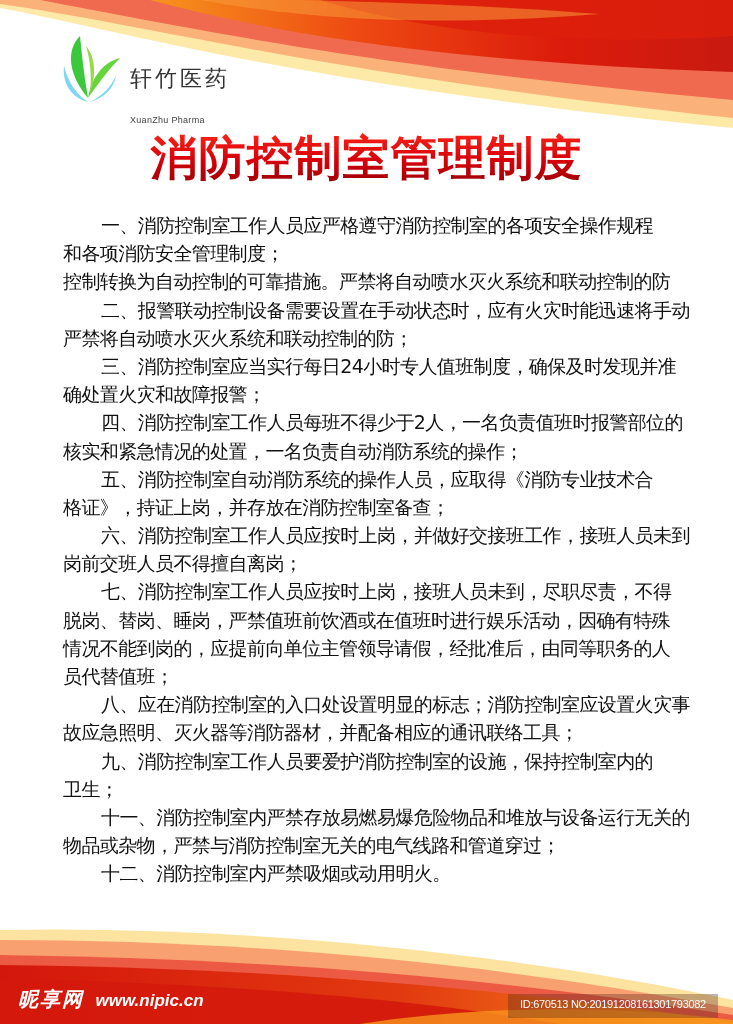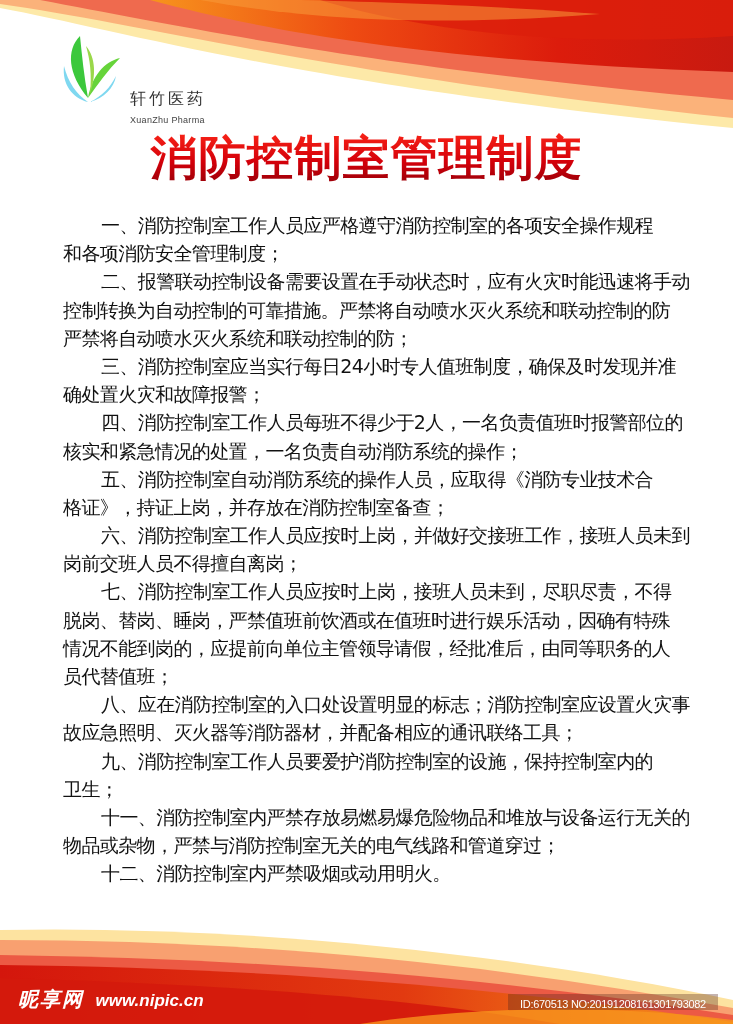--- a/index.html
+++ b/index.html
@@ -1,29 +1,29 @@
 <!DOCTYPE html>
 <html><head>
 <meta charset="utf-8">
 <style>
   html, body { margin:0; padding:0; }
   body { width:733px; height:1024px; position:relative; overflow:hidden; background:#ffffff; font-family:"DejaVu Sans", "Liberation Sans", sans-serif; }
   .bg { position:absolute; left:0; top:0; width:733px; height:1024px; }
   .logo { position:absolute; left:62px; top:36px; width:170px; height:70px; }
-  .logo-cn { position:absolute; left:68px; top:28px; font-size:16px; letter-spacing:3px; color:#333; font-family:Liberation Serif, serif;margin-top:25px; }
+  .logo-cn { position:absolute; left:68px; top:28px; font-size:22px; letter-spacing:3px; color:#333; font-family:Liberation Serif, serif; }
   .logo-en { position:absolute; left:68px; top:56px; font-size:9px; color:#444; font-family:"Liberation Sans", sans-serif; letter-spacing:0.3px;margin-top:23px; }
   .title { position:absolute; left:0; width:733px; top:127px; text-align:center; font-size:47px; font-weight:bold; letter-spacing:1px; color:#c8000b; font-family:Liberation Sans, sans-serif;
     background:linear-gradient(180deg,#ff2a1a 0%,#d4000a 55%,#8a0008 100%); -webkit-background-clip:text; background-clip:text; -webkit-text-fill-color:transparent; }
   .body { position:absolute; left:63px; top:203px; width:660px;margin-top:8px; }
   .line { height:28.2px; line-height:28.2px; font-size:19px; color:#111; white-space:nowrap; font-family:"DejaVu Sans", sans-serif; letter-spacing:-0.6px; }
   .line.indent { padding-left:38px; }
   .watermark { position:absolute; left:18px; top:986px; color:#fff; font-weight:bold; font-style:italic; }
   .wm-cn { font-size:20px; letter-spacing:2px; font-family:"DejaVu Sans", sans-serif; }
   .wm-url { font-size:17px; margin-left:6px; font-family:"Liberation Sans", sans-serif;margin-top:28px; }
-  .id-box { position:absolute; left:508px; top:994px; width:210px; height:16px; background:rgba(90,40,30,0.35); color:#fff; font-size:11px; line-height:20px; text-align:center; font-family:"Liberation Sans", sans-serif; letter-spacing:-0.3px; }
+  .id-box { position:absolute; left:508px; top:994px; width:210px; height:24px; background:rgba(90,40,30,0.35); color:#fff; font-size:11px; line-height:20px; text-align:center; font-family:"Liberation Sans", sans-serif; letter-spacing:-0.3px; }
 </style>
 </head>
 <body>
 
 <svg class="bg" viewBox="0 0 733 1024" preserveAspectRatio="none">
   <defs>
     <linearGradient id="topRed" x1="0" y1="0" x2="1" y2="0">
       <stop offset="0" stop-color="#f7941d"></stop>
       <stop offset="0.35" stop-color="#ee4a12"></stop>
       <stop offset="0.7" stop-color="#dc1c0c"></stop>
@@ -76,22 +76,22 @@
 </div>
 
 <div class="title">消防控制室管理制度</div>
 
 <div class="body">
   <div>
     <div class="line indent">一、消防控制室工作人员应严格遵守消防控制室的各项安全操作规程</div>
     <div class="line">和各项消防安全管理制度；</div>
   </div>
   <div>
+    <div class="line">控制转换为自动控制的可靠措施。严禁将自动喷水灭火系统和联动控制的防</div>
     <div class="line indent">二、报警联动控制设备需要设置在手动状态时，应有火灾时能迅速将手动</div>
-    <div class="line">控制转换为自动控制的可靠措施。严禁将自动喷水灭火系统和联动控制的防</div>
     <div class="line">严禁将自动喷水灭火系统和联动控制的防；</div>
   </div>
   <div>
     <div class="line indent">三、消防控制室应当实行每日24小时专人值班制度，确保及时发现并准</div>
     <div class="line">确处置火灾和故障报警；</div>
   </div>
   <div>
     <div class="line indent">四、消防控制室工作人员每班不得少于2人，一名负责值班时报警部位的</div>
     <div class="line">核实和紧急情况的处置，一名负责自动消防系统的操作；</div>
   </div>

